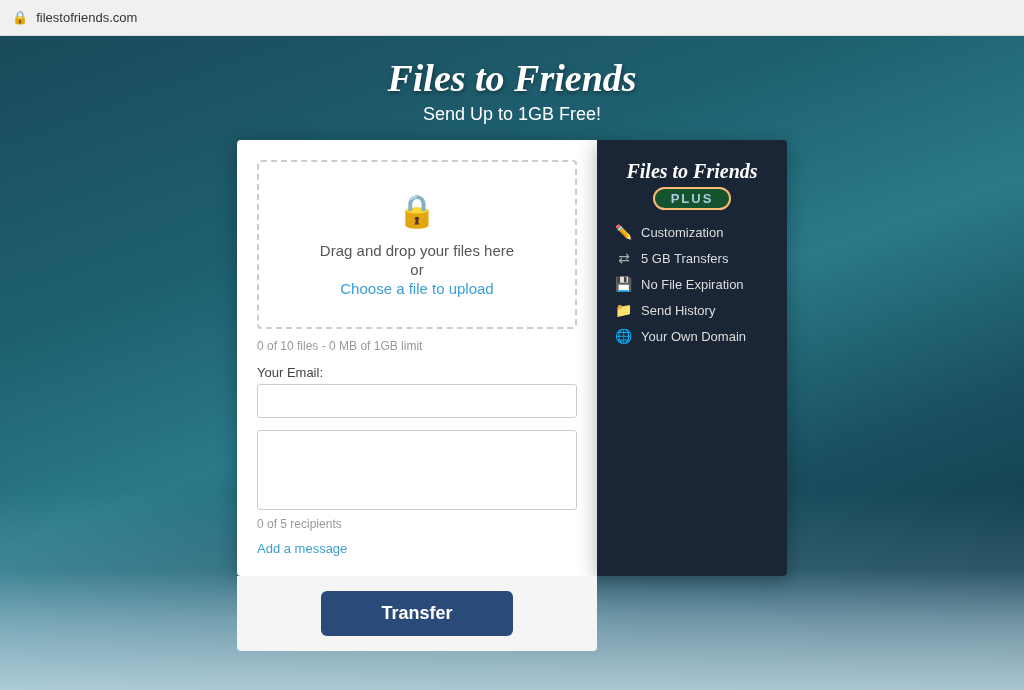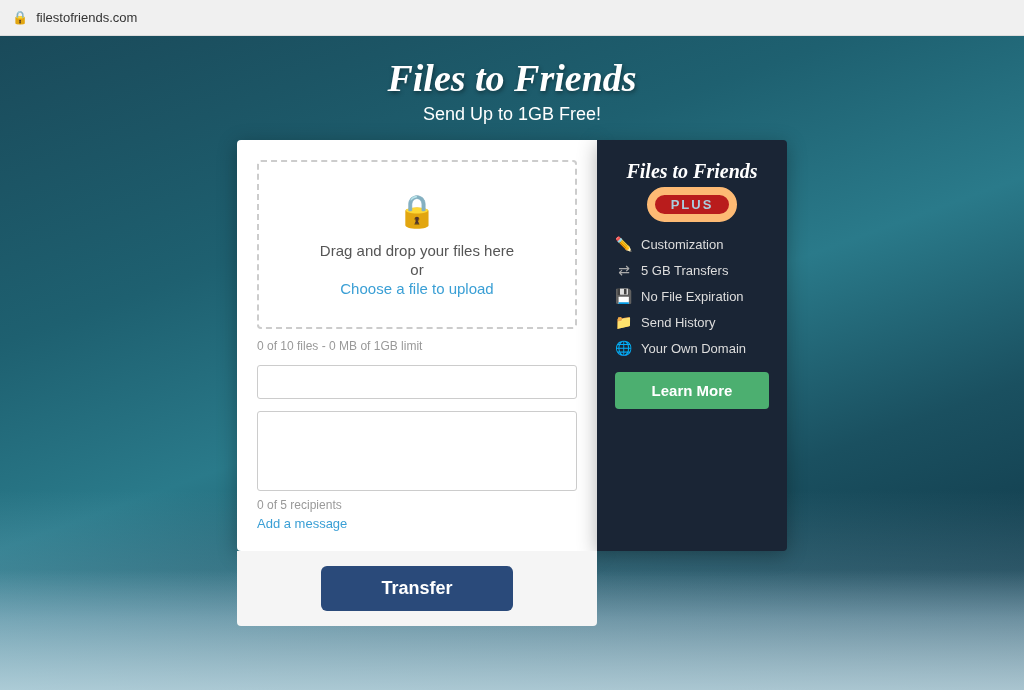--- a/index.html
+++ b/index.html
@@ -184,21 +184,21 @@
       font-size: 12px;
       color: #999;
       margin-top: 3px;
     }
 
     .add-message-link {
       display: block;
       color: #3a9fd5;
       font-size: 13px;
       text-decoration: none;
-      margin-top: 4px;
+      margin-top: 10px;
       cursor: pointer;
     }
 
     
     .transfer-area {
       background: #f5f5f5;
       border-radius: 0 0 4px 4px;
       padding: 15px 20px;
       display: flex;
       justify-content: center;
@@ -221,22 +221,22 @@
       font-family: Georgia, 'Times New Roman', serif;
       font-style: italic;
       font-size: 20px;
       font-weight: bold;
       color: white;
       text-align: center;
       margin-bottom: 4px;
     }
 
     .plus-badge {
-      background: #b91c1c;
-      border: 8px solid #fdba74;
+      background: #14532d;
+      border: 2px solid #fdba74;
       border-radius: 20px;
       text-align: center;
       padding: 2px 16px;
       font-size: 13px;
       font-weight: bold;
       color: #aaccdd;
       letter-spacing: 2px;
       margin: 0 auto 14px;
       display: block;
       width: fit-content;
@@ -325,20 +325,21 @@
           
           <div class="drop-zone">
             <div class="lock-upload-icon">🔒</div>
             <div class="drop-text">Drag and drop your files here</div>
             <div class="drop-or">or</div>
             <a class="choose-file-link">Choose a file to upload</a>
           </div>
           <div class="file-limit">0 of 10 files - 0 MB of 1GB limit</div>
 
           
+          <div class="field-label">Your Email:</div>
           <input type="text" class="text-input" style="">
 
           
           <textarea class="textarea-input" style=""></textarea>
           <div class="recipients-count">0 of 5 recipients</div>
 
           <a class="add-message-link">Add a message</a>
         </div>
 
         <div class="sidebar-card">
@@ -361,21 +362,20 @@
             <li class="feature-item">
               <span class="feature-icon">📁</span>
               <span>Send History</span>
             </li>
             <li class="feature-item">
               <span class="feature-icon">🌐</span>
               <span>Your Own Domain</span>
             </li>
           </ul>
 
-          <button class="learn-more-btn">Learn More</button>
         </div>
 
       </div>
 
       <div class="transfer-area">
         <button class="transfer-btn">Transfer</button>
       </div>
     </div>
   </div>
 </div>

